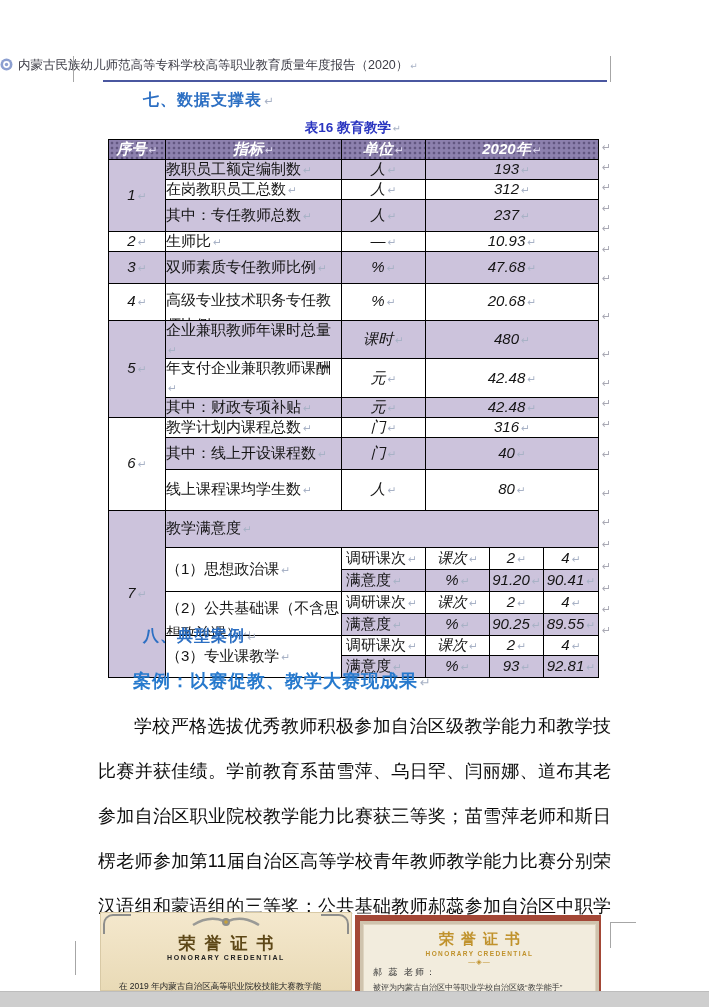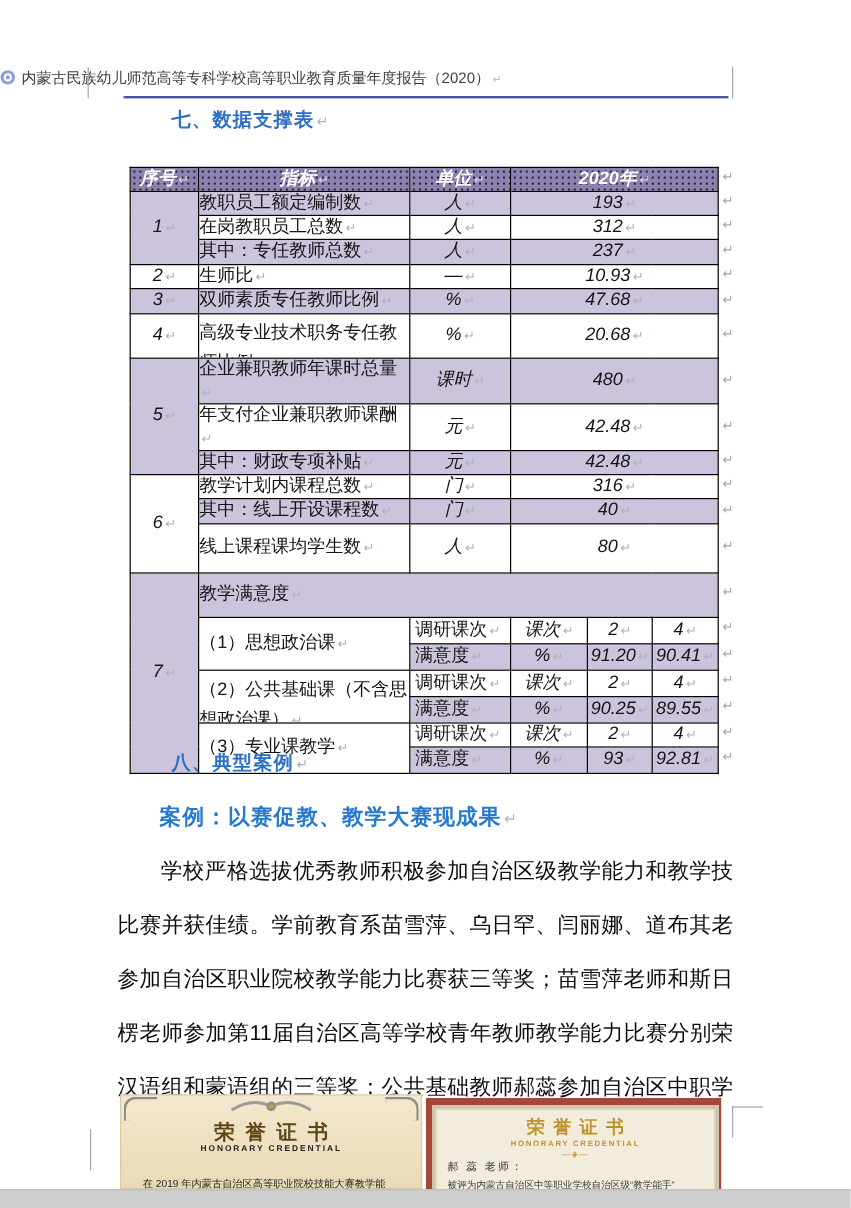--- a/index.html
+++ b/index.html
@@ -29,21 +29,21 @@
   .hd td{background-color:#8d81ae;
          background-image:radial-gradient(circle,#251c42 0.8px,transparent 1.1px);
          background-size:5px 5px;color:#fff;font-weight:bold;text-align:center;}
   .hd .pm{color:#d9d4ea;}
   .c{text-align:center;font-style:italic;}
   .lbl{padding-left:8px;text-align:left;}
   .glabel{padding-left:12px;}
   .ind{padding-left:30px;}
   td.top{vertical-align:top;padding-top:3px;}
   .clip{overflow:hidden;line-height:25px;}
-  .h17{height:17px}.h20{height:20px}.h21{height:21px}.h22{height:22px}
+  .h17{height:17px}.h20{height:20px}.h21{height:32px}.h22{height:22px}
   .h28{height:28px}.h29{height:29px}.h37{height:37px}.h40{height:41px}
   .row-marks{position:absolute;top:139px;left:602px;width:20px;height:482px;}
   .row-marks .rem{position:absolute;left:0;color:#a9a9b4;font-size:11px;}
 
   
   .para{position:absolute;top:704px;left:98px;width:513px;font-size:18px;color:#0c0c0c;}
   .pline{height:45px;line-height:45px;text-align:justify;text-align-last:justify;overflow:hidden;}
   .pline.first{text-indent:36px;}
 
   
@@ -86,20 +86,21 @@
           <circle cx="6.5" cy="6.5" r="6" fill="#8c9fd0"></circle>
           <circle cx="6.5" cy="6.5" r="3.4" fill="#ffffff"></circle>
           <circle cx="6.5" cy="6.5" r="1.7" fill="#8c9fd0"></circle>
         </svg></span><span>内蒙古民族幼儿师范高等专科学校高等职业教育质量年度报告（2020）</span><span class="pm">↵</span>
   </div>
   <div class="hdr-line"></div>
   <div class="mark-v" style="left:73px;top:56px;height:26px;"></div>
   <div class="mark-v" style="left:610px;top:56px;height:26px;"></div>
 
   <div class="h1" style="top:90px;"><span>七、数据支撑表</span><span class="pm">↵</span></div>
+  <div class="caption"><span>表16 教育教学</span><span class="pm">↵</span></div>
 
   <table class="dt">
     <colgroup>
       <col style="width:57px">
         <col style="width:176px">
         <col style="width:84px">
       <col style="width:64px">
         <col style="width:54px">
         <col style="width:55px">
     </colgroup>

